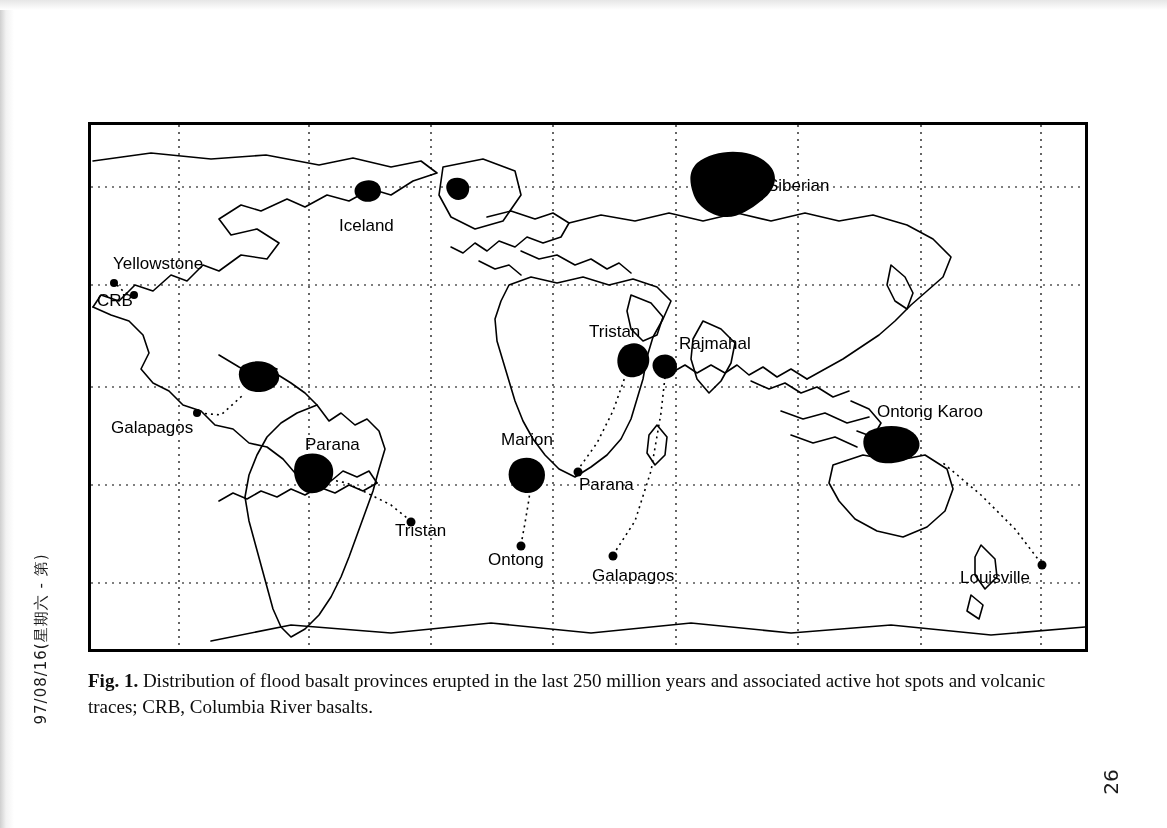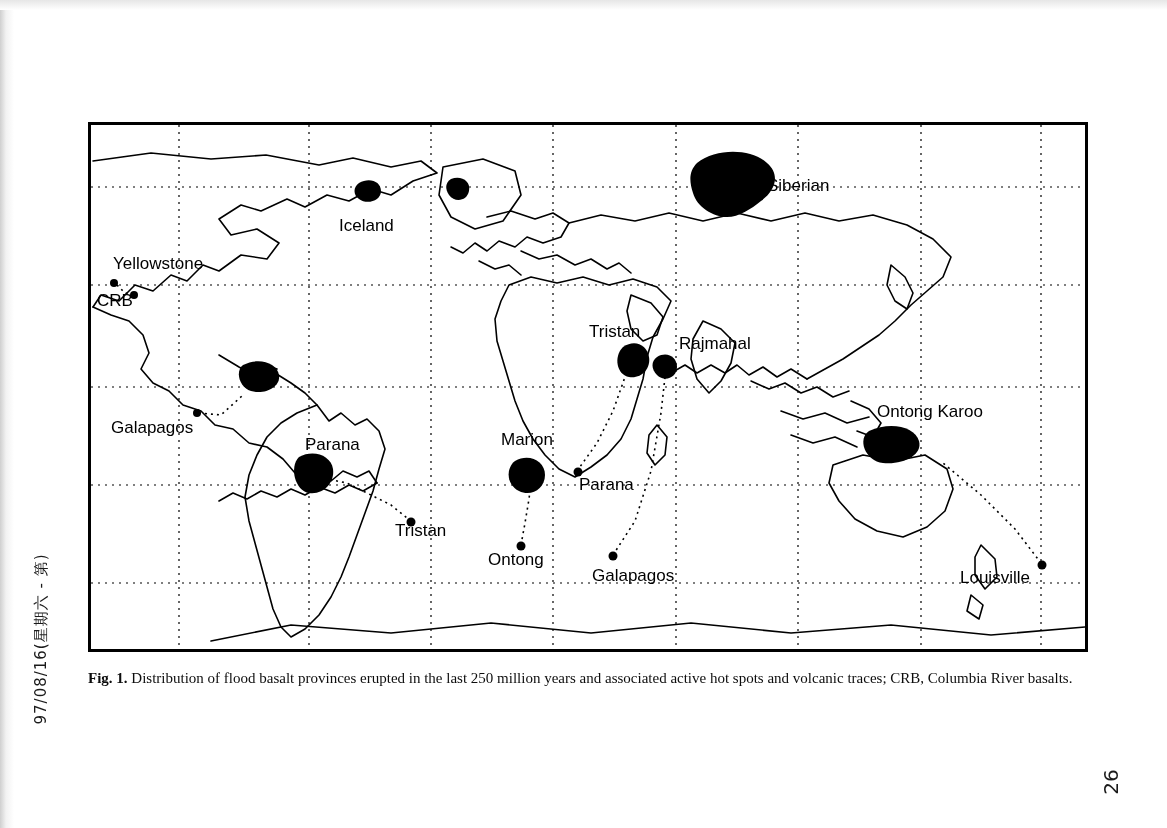--- a/index.html
+++ b/index.html
@@ -84,21 +84,21 @@
     line-height: 1;
   }
 
   
   .caption {
     position: absolute;
     left: 88px;
     top: 668px;
     width: 1010px;
     font-family: "Liberation Serif", serif;
-    font-size: 15px;
+    font-size: 19px;
     line-height: 1.35;
     color: #0d0d0d;
   }
   .caption b { font-weight: bold; }
 </style>
 </head>
 <body>
 
 <div class="page-edge-left"></div>
 <div class="page-edge-top"></div>

